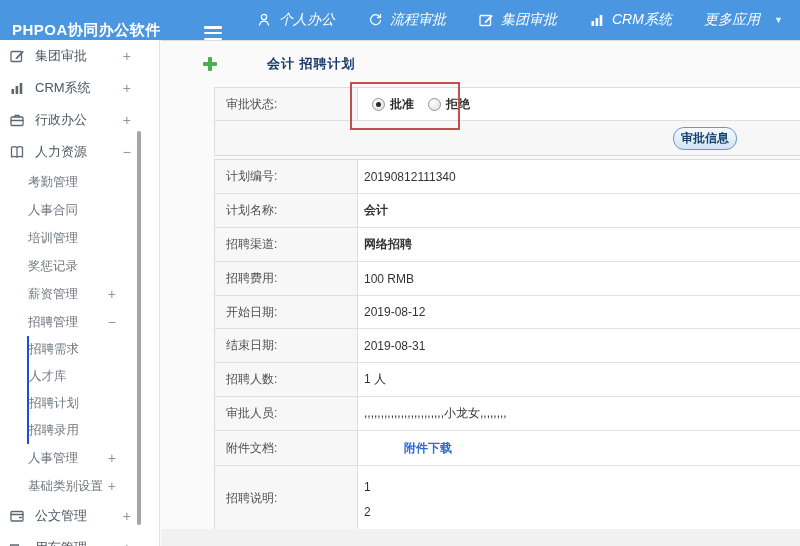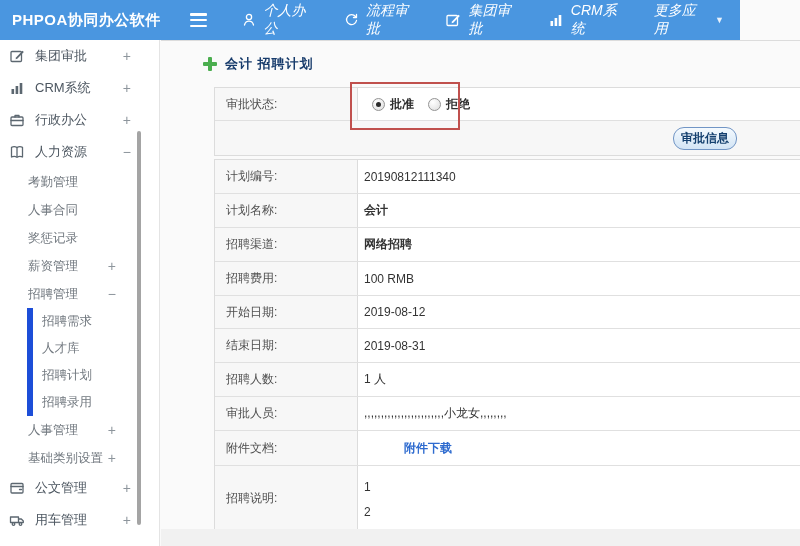--- a/index.html
+++ b/index.html
@@ -3,45 +3,45 @@
 <meta charset="utf-8">
 <style>
   * { margin:0; padding:0; box-sizing:border-box; }
   html,body { background:#e9e9e9; }
   #app {
     position:relative; width:800px; height:546px; overflow:hidden;
     background:#fafafa; font-family:"Liberation Sans","DejaVu Sans",sans-serif;
     color:#333;
   }
   
-  .topbar { position:absolute; left:0; top:0; width:740px; height:40px;
-    background:var(--c-topbar,#4a96e0); display:flex; align-items:center; }
+  .topbar { position:absolute; left:0; top:0; width:800px; height:40px;
+    background:var(--c-topbar,#4a96e0); display:flex; align-items:flex-end; }
   .logo { width:192px; padding-left:12px; color:#fff; font-size:15px; font-weight:bold; letter-spacing:.5px; }
   .hamburger { width:18px; height:14px; margin-left:12px; display:flex; flex-direction:column; justify-content:space-between; cursor:pointer; }
   .hamburger i { display:block; height:2.5px; background:#fff; border-radius:1px; }
   .topnav { display:flex; align-items:center; margin-left:18px;font-style:italic; }
   .nav-item { display:flex; align-items:center; color:#fff; font-size:14px; padding:0 16px; height:40px; cursor:pointer; }
   .nav-item .nicon { margin-right:7px; display:inline-flex; }
   .caret { margin-left:14px; font-size:9px; color:#e8f1fb; }
   
   .sidebar { position:absolute; left:0; top:40px; width:160px; height:506px;
     background:#fff; border-right:1px solid #e4e4e4; overflow:hidden; }
   .side-item { position:relative; display:flex; align-items:center; cursor:pointer; }
   .side-item.l1 { height:32px; padding-left:9px; color:#4c5660; font-size:13px; }
   .side-item.l1 .sicon { width:17px; margin-right:9px; display:inline-flex; color:#5c6770; }
   .side-item.l2 { height:28px; padding-left:28px; color:#71787f; font-size:12.5px; }
-  .side-item.l3 { height:27px; margin-left:27px; border-left:6px solid #1d4ed8; padding-left:9px; color:#71787f; font-size:12.5px; }
+  .side-item.l3 { height:27px; margin-left:27px; border-left:2px solid #1d4ed8; color:#71787f; font-size:12.5px; }
   .expand { position:absolute; font-size:14px; color:#8d959c; }
   .side-item.l1 .expand { right:28px; }
   .side-item.l2 .expand { right:43px; }
   .scroll-thumb { position:absolute; left:137px; top:91px; width:4px; height:394px;
     background:#5a5a5a; opacity:.55; border-radius:2px; cursor:pointer; }
   
   .main { position:absolute; left:161px; top:40px; width:639px; height:506px; border-top:1px solid #dcdcdc; }
-  .page-title { position:absolute; left:42px; top:14px; display:flex; align-items:center; }
+  .page-title { position:absolute; left:42px; top:14px; display:flex; align-items:center;gap:42px; }
   .plus-icon { position:relative; width:14px; height:14px; margin-right:8px; }
   .plus-icon::before { content:""; position:absolute; left:5px; top:0; width:4px; height:14px; background:var(--c-green,#4bae4f); border-radius:1px; }
   .plus-icon::after  { content:""; position:absolute; left:0; top:5px; width:14px; height:4px; background:var(--c-green,#4bae4f); border-radius:1px; }
   .title-text { font-size:13px; font-weight:bold; color:var(--c-title,#173b6b); letter-spacing:1px; }
   .tbl { position:absolute; left:53px; background:#fff; border:1px solid #dcdcdc; border-right:none; width:700px; }
   .row { display:flex; border-top:1px solid #e0e0e0; }
   .row:first-child { border-top:none; }
   .cell-label { width:143px; background:#f7f7f7; border-right:1px solid #dcdcdc;
     display:flex; align-items:center; padding-left:11px; font-size:12px; color:#4f4f4f; }
   .cell-value { flex:1; display:flex; align-items:center; padding-left:6px; font-size:12px; color:#333; background:#fff; }
@@ -169,20 +169,23 @@
           <span>人力资源</span>
           <span class="expand">−</span>
         </div>
         <div class="side-item l2">
           <span>考勤管理</span>
         </div>
         <div class="side-item l2">
           <span>人事合同</span>
         </div>
         <div class="side-item l2">
+          <span>培训管理</span>
+        </div>
+        <div class="side-item l2">
           <span>奖惩记录</span>
         </div>
         <div class="side-item l2">
           <span>薪资管理</span>
           <span class="expand">+</span>
         </div>
         <div class="side-item l2">
           <span>招聘管理</span>
           <span class="expand">−</span>
         </div>

